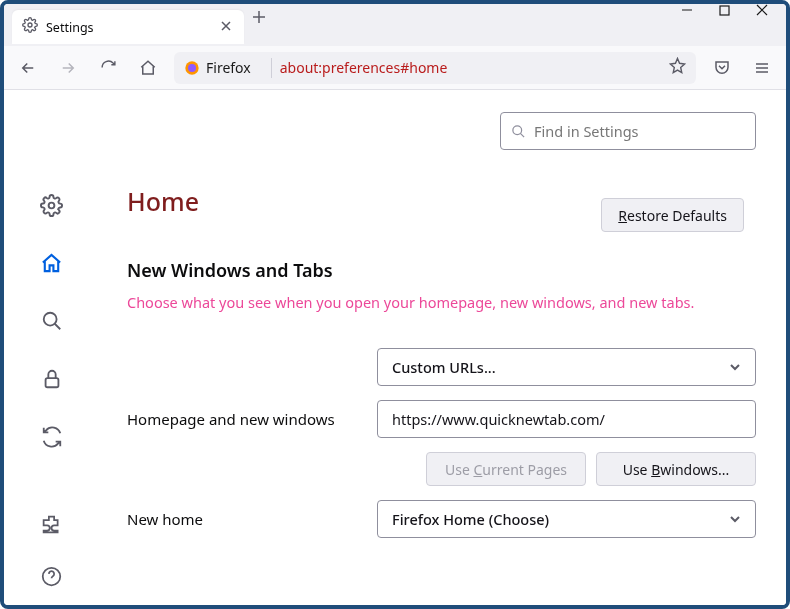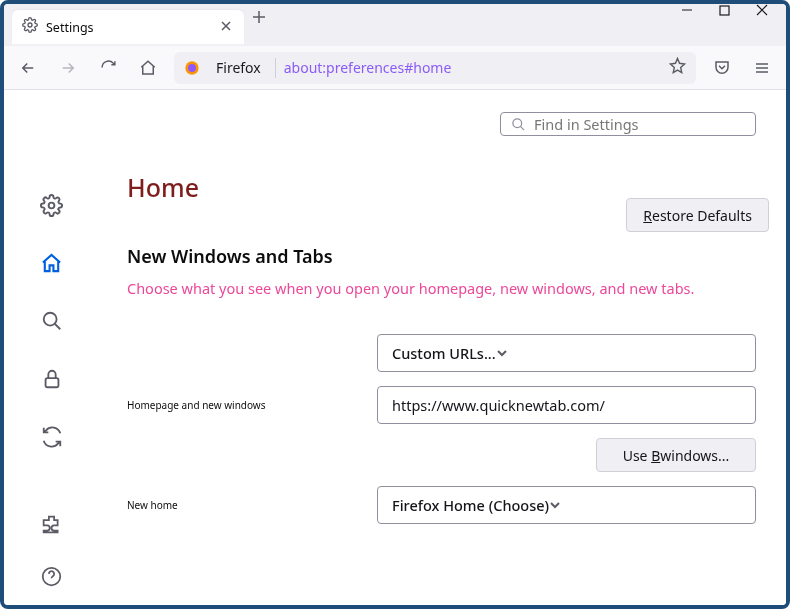--- a/index.html
+++ b/index.html
@@ -66,22 +66,22 @@
     flex: 1;
     height: 32px;
     background: #f0f0f4;
     border-radius: 6px;
     display: flex;
     align-items: center;
     padding: 0 10px;
     gap: 8px;
     color:#5b5b66;
   }
-  .urlbar .ff-badge { display:flex; align-items:center; gap:16px; padding-right:14px; border-right:1px solid #cfcfd8; height:20px; color:#1b1b1b;}
-  .urlbar .url-text { color:#8b5cf6; font-size:14px; flex:1; }
+  .urlbar .ff-badge { display:flex; align-items:center; gap:6px; padding-right:20px; border-right:1px solid #cfcfd8; height:20px; color:#1b1b1b;}
+  .urlbar .url-text { color:#b91c1c; font-size:14px; flex:1; }
   .urlbar .star { color:#5b5b66; }
   
   .content {
     position: absolute;
     top: 86px; left:0; right:0; bottom:0;
     display: flex;
     background:#fff;
   }
   .sidebar {
     width: 95px;
@@ -96,48 +96,49 @@
   .side-icon { width:28px;height:28px; display:flex;align-items:center;justify-content:center; color:#5b5b66;}
   .side-icon.active { color:#0060df; }
   .main {
     flex:1;
     padding: 22px 30px 0 28px;
     position:relative;
     overflow:hidden;
   }
   .search-wrap { display:flex; justify-content:flex-end; }
   .search-box {
-    width: 256px; height:24px;
+    width: 256px; height:38px;
     border:1px solid #8f8f9d; border-radius:4px;
     display:flex; align-items:center; padding:0 10px; gap:8px;
     color:#717171;
   }
   .search-box span.ph { font-size:14.5px; color:#777; }
   h1.page-title { font-size:25px; font-weight:500; margin-top:34px; color:#7f1d1d;}
-  .restore-row { position:absolute; right:17px; top:108px; }
+  .restore-row { position:absolute; right:42px; top:108px; }
   .btn {
     height:34px; padding:0 16px; background:#f0f0f4; border:1px solid #cfcfd8;
     border-radius:4px; font-size:14px; display:inline-flex; align-items:center;
     color:#15141a;
   }
   .btn.disabled { color:#9d9da6; }
   h2.section-title { font-size:18px; font-weight:600; margin-top:40px; }
   .section-desc { font-size:14.5px; margin-top:10px; color:#ec4899; }
   .form-grid {
     margin-top:36px;
     display:grid;
     grid-template-columns: 250px 1fr;
     row-gap: 14px;
     align-items:center;
   }
-  .label { font-size:10px; }
+  .label { font-size:15px; }
   .select, .text-input {
     height:38px; border:1px solid #8f8f9d; border-radius:4px;
     background:#fff; display:flex; align-items:center; padding:0 14px;
     font-size:14.5px; font-weight:500; color:#15141a;
+    justify-content:space-between;
   }
   .select .chev { color:#5b5b66; }
   .text-input { font-weight:400; }
   .btn-row { display:flex; gap:10px; justify-content:flex-end; }
   .btn-row .btn { min-width:160px; justify-content:center; }
   
   .scroll-track { position:absolute; right:0; top:86px; width:15px; bottom:0; background:#f0f0f0; border-left:1px solid #e3e3e3;}
   .scroll-thumb { position:absolute; top:8px; width:12px; left:1px; height:190px; background:#c1c1c1; border-radius:2px;}
   .scroll-arrow { position:absolute; width:15px; height:15px; left:0; display:flex; align-items:center; justify-content:center; color:#666; font-size:9px;}
   u.ak { text-decoration: underline; }
@@ -315,20 +316,23 @@
             </svg></span>
       </div>
 
       <div class="label">Homepage and new windows</div>
       <div class="text-input">
         <span>https://www.quicknewtab.com/</span>
       </div>
 
       <div></div>
       <div class="btn-row">
+        <div class="btn disabled">
+          <span><span>Use </span><u class="ak">C</u><span>urrent Pages</span></span>
+        </div>
         <div class="btn">
           <span><span>Use </span><u class="ak">B</u><span>windows...</span></span>
         </div>
       </div>
 
       <div class="label">New home</div>
       <div class="select">
         <span>Firefox Home (Choose)</span>
         <span class="chev"><svg width="12" height="12" viewBox="0 0 12 12" fill="none" stroke="currentColor" stroke-width="2">
               <path d="M2 4l4 4 4-4"></path>

